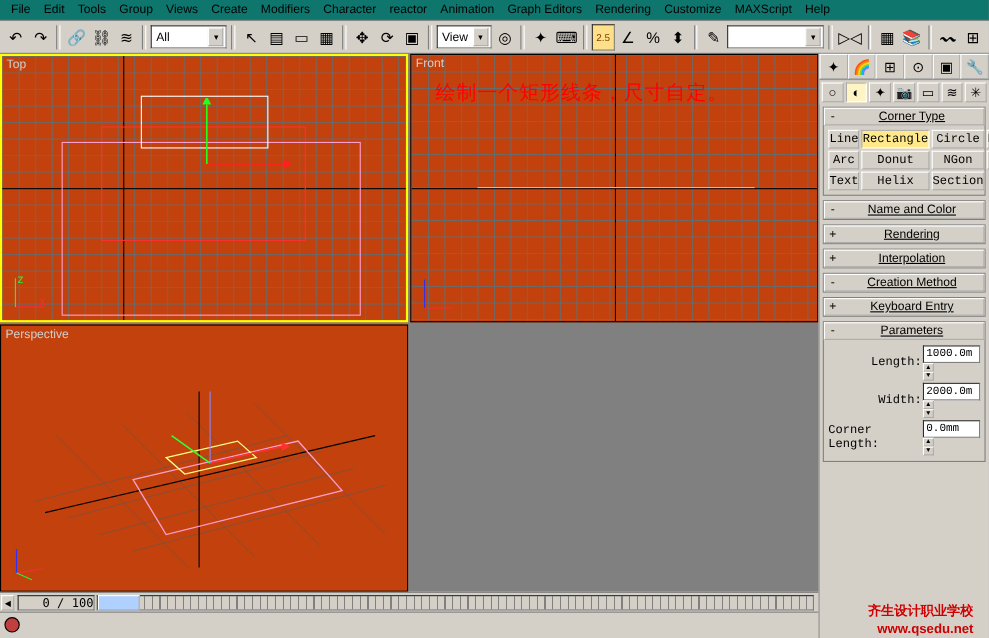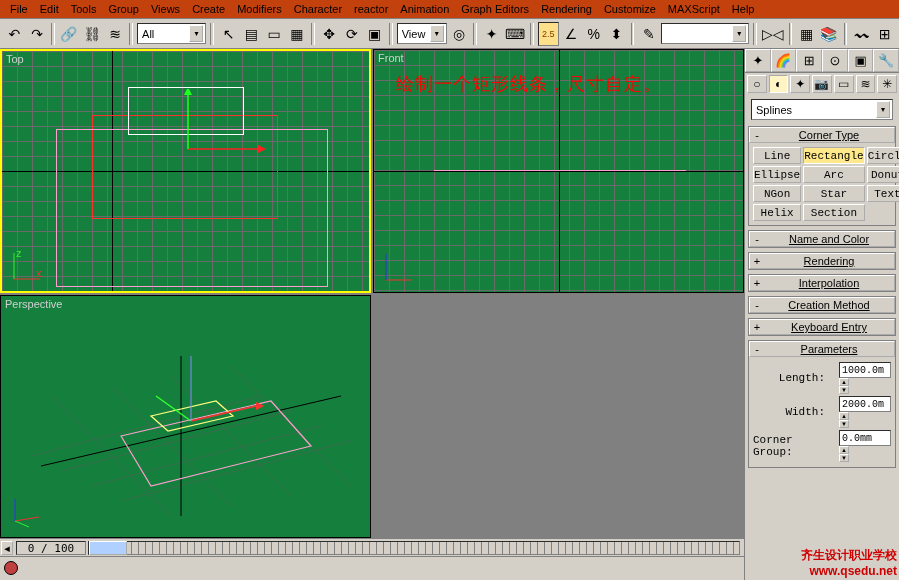--- a/index.html
+++ b/index.html
@@ -1,32 +1,32 @@
 <!DOCTYPE html>
 <html><head>
 <meta charset="utf-8">
 <style>
 * { margin: 0; padding: 0; box-sizing: border-box; font-family: "MS Sans Serif", Tahoma, Arial, sans-serif; font-size: 11px; }
 body { width: 899px; height: 580px; background: #c0c0c0; overflow: hidden; position: relative; }
 
 
-.menubar { height: 19px; background: #c2410c; border-bottom: 1px solid #808080; display: flex; padding-left: 4px; align-items: center; }
+.menubar { height: 19px; background: #0f766e; border-bottom: 1px solid #808080; display: flex; padding-left: 4px; align-items: center; }
 .menubar span { padding: 2px 6px; cursor: default; }
 
 
 .toolbar { height: 30px; background: #d4d0c8; border-bottom: 1px solid #808080; display: flex; align-items: center; padding: 0 4px; gap: 2px; }
 .toolbar .sep { width: 4px; height: 22px; border-left: 1px solid #808080; border-right: 1px solid #fff; margin: 0 2px; }
 .tbtn { width: 24px; height: 24px; background: #d4d0c8; border: 1px solid #d4d0c8; display: flex; align-items: center; justify-content: center; cursor: pointer; font-size: 14px; }
 .tbtn.yellow { background: #ffe08a; border: 1px inset #808080; }
 .dd { height: 21px; background: #fff; border: 1px inset #808080; padding: 0 14px 0 4px; display: flex; align-items: center; position: relative; min-width: 50px; }
 .dd::after { content: "▾"; position: absolute; right: 2px; font-size: 8px; background: #d4d0c8; border: 1px outset #fff; width: 12px; text-align: center; height: 15px; line-height: 15px; }
 
 
 .workspace { position: absolute; top: 49px; left: 0; right: 155px; bottom: 42px; background: #808080; display: grid; grid-template-columns: 1fr 1fr; grid-template-rows: 1fr 1fr; gap: 2px; padding: 0; }
-.viewport { background: #15803d; position: relative; overflow: hidden; border: 1px solid #000; }
+.viewport { background: #c2410c; position: relative; overflow: hidden; border: 1px solid #000; }
 .viewport.active { border: 2px solid #ffff00; }
 .viewport .label { position: absolute; top: 2px; left: 4px; color: #d0d0d0; font-size: 11px; z-index: 10; }
 
 
 .grid { position: absolute; inset: 0; background-image: linear-gradient(#6a6a6a 1px, transparent 1px), linear-gradient(90deg, #6a6a6a 1px, transparent 1px); background-size: 15px 15px; }
 .axis-h { position: absolute; left: 0; right: 0; height: 1px; background: #000; }
 .axis-v { position: absolute; top: 0; bottom: 0; width: 1px; background: #000; }
 .gizmo { position: absolute; left: 8px; bottom: 8px; width: 34px; height: 34px; z-index: 11; }
 
 
@@ -43,49 +43,49 @@
 .panel-select { margin: 4px 6px; }
 
 .rollout { margin: 2px 3px; border: 1px solid #808080; background: #d4d0c8; }
 .rollout-hd { background: #d4d0c8; border: 1px outset #fff; text-align: center; font-family: "Courier New", monospace; padding: 1px 0; cursor: pointer; display: flex; }
 .rollout-hd .pm { width: 14px; text-align: center; }
 .rollout-hd .ttl { flex: 1; text-decoration: underline; }
 .rollout-body { padding: 4px; font-family: "Courier New", monospace; }
 
 .checkrow { display: flex; align-items: center; justify-content: center; gap: 4px; padding: 2px 0; }
 .yellowtxt { background: #ffe98a; padding: 1px 2px; }
-.btngrid { display: grid; grid-template-columns: 1fr 1fr 1fr; gap: 2px; }
+.btngrid { display: grid; grid-template-columns: 1fr 1fr 1fr 1fr; gap: 2px; }
 .btngrid button, .wide-btn { height: 17px; background: #d4d0c8; border: 1px outset #fff; font-family: "Courier New", monospace; font-size: 11px; cursor: pointer; }
 .btngrid button.sel { background: #ffe98a; border-style: inset; }
 
 .namecolor { display: flex; gap: 2px; align-items: center; }
 .nm-input { flex: 1; height: 17px; background: #fff; border: 1px inset #808080; padding: 0 2px; font-family: "Courier New", monospace; }
 
 .radio-row { display: flex; gap: 8px; padding: 2px; }
 .radio-row label { display: flex; align-items: center; gap: 3px; }
 
-.prm-row { display: flex; align-items: center; justify-content: flex-end; gap: 14px; padding: 1px 0; }
+.prm-row { display: flex; align-items: center; justify-content: flex-end; gap: 1px; padding: 1px 0; }
 .prm-row .lbl { font-family: "Courier New", monospace; }
 .spinner { display: flex; flex-direction: column; }
 .spinner input { width: 52px; height: 16px; background: #fff; border: 1px inset #808080; font-family: "Courier New", monospace; font-size: 10px; padding: 0 2px; text-align: left; }
 .spinner .arrows { display: flex; flex-direction: column; }
 .spinner .arrows span { width: 10px; height: 8px; background: #d4d0c8; border: 1px outset #fff; font-size: 6px; line-height: 6px; text-align: center; cursor: pointer; }
 
 
 .bottombar { position: absolute; left: 0; right: 155px; bottom: 0; height: 42px; background: #d4d0c8; border-top: 1px solid #808080; }
 .timeline { height: 18px; display: flex; align-items: center; border-bottom: 1px solid #808080; }
-.timeline .counter { width: 70px; text-align: center; font-family: monospace; border: 1px inset #808080; background: #d4d0c8; margin: 1px 2px; height: 14px; line-height: 14px; }
+.timeline .counter { width: 70px; text-align: right; font-family: monospace; border: 1px inset #808080; background: #d4d0c8; margin: 1px 2px; height: 14px; line-height: 14px; }
 .ruler { flex: 1; height: 14px; background: repeating-linear-gradient(90deg, #808080 0, #808080 1px, #d4d0c8 1px, #d4d0c8 7px); border: 1px inset #808080; margin-right: 4px; position: relative; }
 .ruler .slider { position: absolute; left: 0; top: -1px; width: 38px; height: 14px; background: #b0d0ff; border: 1px outset #fff; }
 .status { height: 22px; display: flex; align-items: center; padding: 0 4px; gap: 6px; }
 .status .lamp { width: 14px; height: 14px; background: #c04040; border-radius: 50%; border: 1px solid #000; }
 
 .annot { position: absolute; top: 72px; left: 396px; color: #ff0000; font-family: SimSun, serif; font-size: 18px; font-weight: normal; z-index: 50; letter-spacing: 1px; }
 
-.watermark { position: absolute; right: 2px; bottom: 2px; text-align: right; font-family: SimSun, serif; }
+.watermark { position: absolute; right: 14px; bottom: 2px; text-align: right; font-family: SimSun, serif; }
 .watermark .l1 { color: #d00000; font-size: 12px; font-weight: bold; }
 .watermark .l2 { color: #cc0000; font-size: 12px; font-weight: bold; }
 </style>
 </head>
 <body>
 
 <div class="menubar">
   <span>File</span>
   <span>Edit</span>
   <span>Tools</span>
@@ -238,25 +238,20 @@
   <div class="sub-tabs">
     <div class="sub-tab">○</div>
     <div class="sub-tab on">◐</div>
     <div class="sub-tab">✦</div>
     <div class="sub-tab">📷</div>
     <div class="sub-tab">▭</div>
     <div class="sub-tab">≋</div>
     <div class="sub-tab">✳</div>
   </div>
 
-  <div class="panel-select">
-    <div class="dd" style="width:100%">
-        <span>Splines</span>
-      </div>
-  </div>
 
   <div class="rollout">
     <div class="rollout-hd">
         <span class="pm">-</span>
         <span class="ttl">Corner Type</span>
       </div>
     <div class="rollout-body">
       <div class="btngrid">
         <button>Line</button>
         <button class="sel">Rectangle</button>
@@ -328,21 +323,21 @@
         <span class="lbl">Width:</span>
         <div class="spinner">
             <input value="2000.0m" style="">
             <div class="arrows">
               <span>▲</span>
               <span>▼</span>
             </div>
           </div>
       </div>
       <div class="prm-row">
-        <span class="lbl">Corner Group:</span>
+        <span class="lbl">Corner Length:</span>
         <div class="spinner">
             <input value="0.0mm" style="">
             <div class="arrows">
               <span>▲</span>
               <span>▼</span>
             </div>
           </div>
       </div>
     </div>
   </div>

